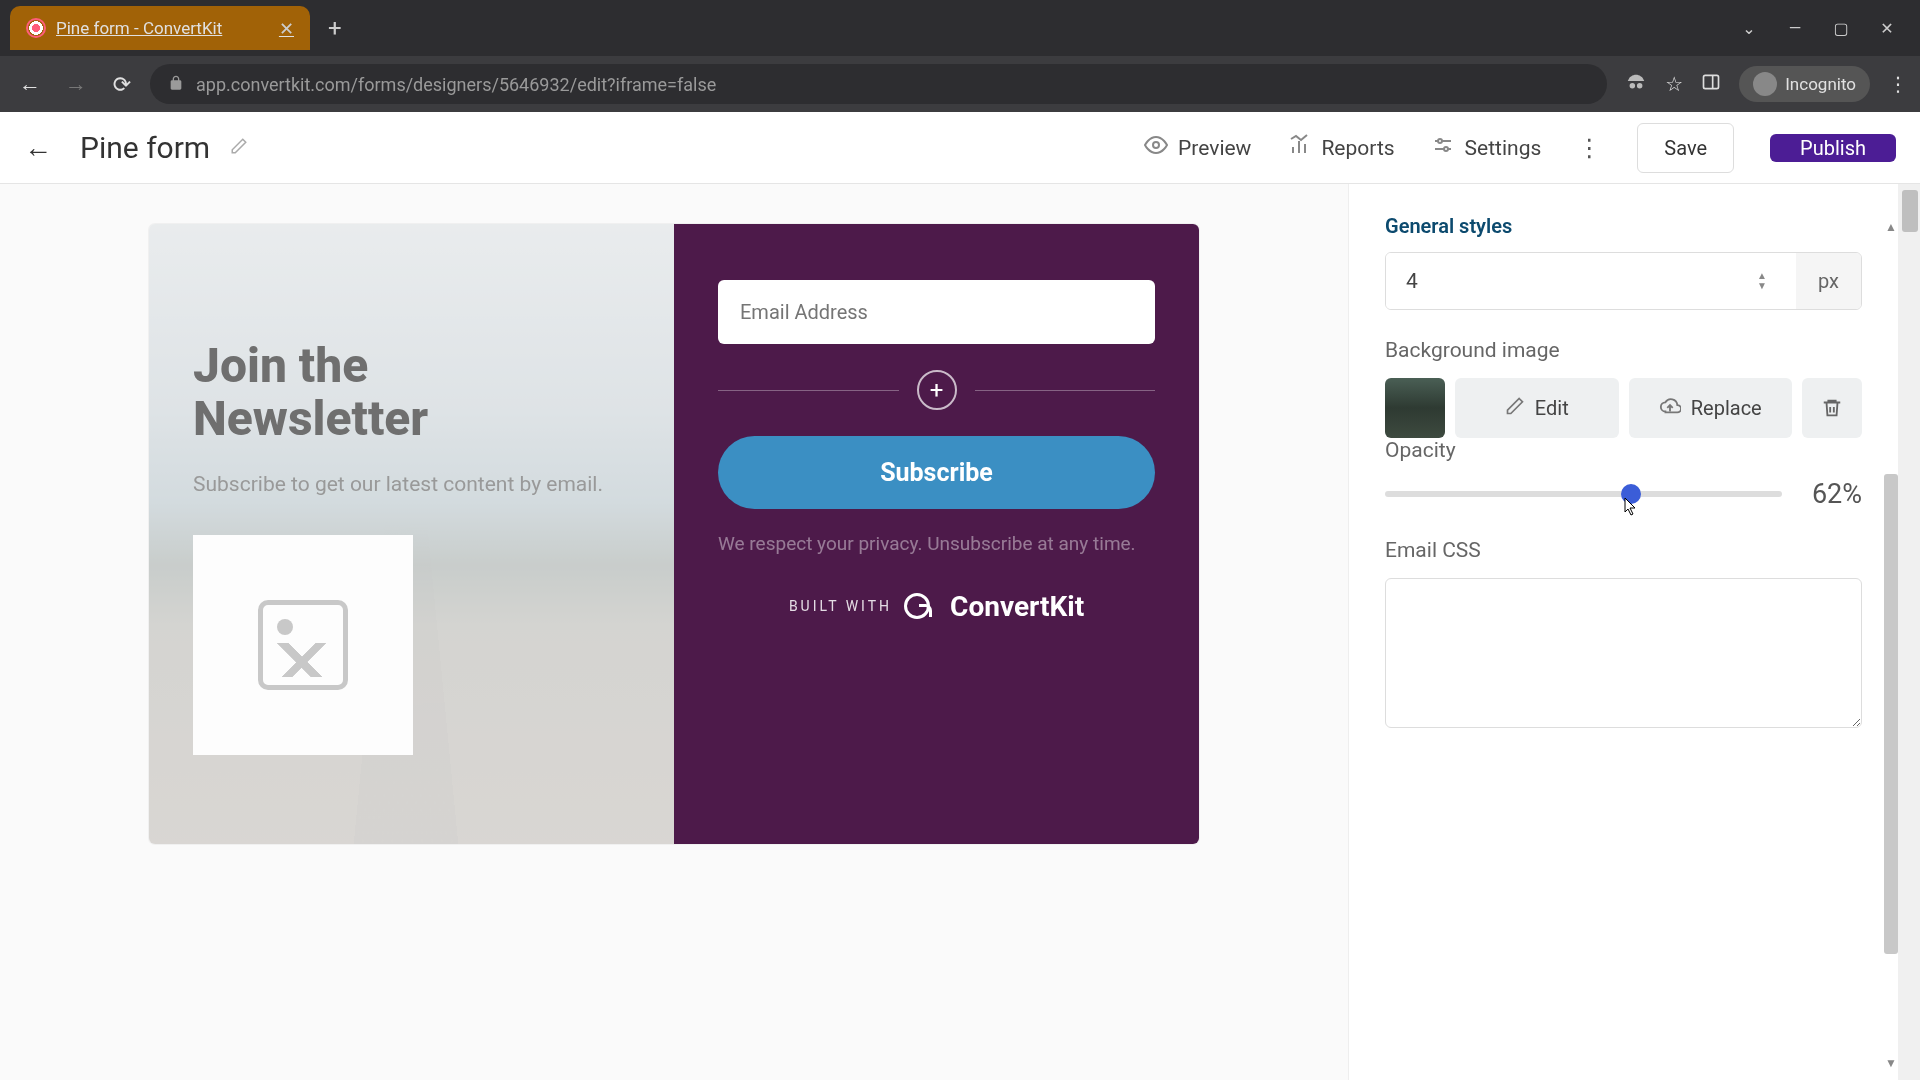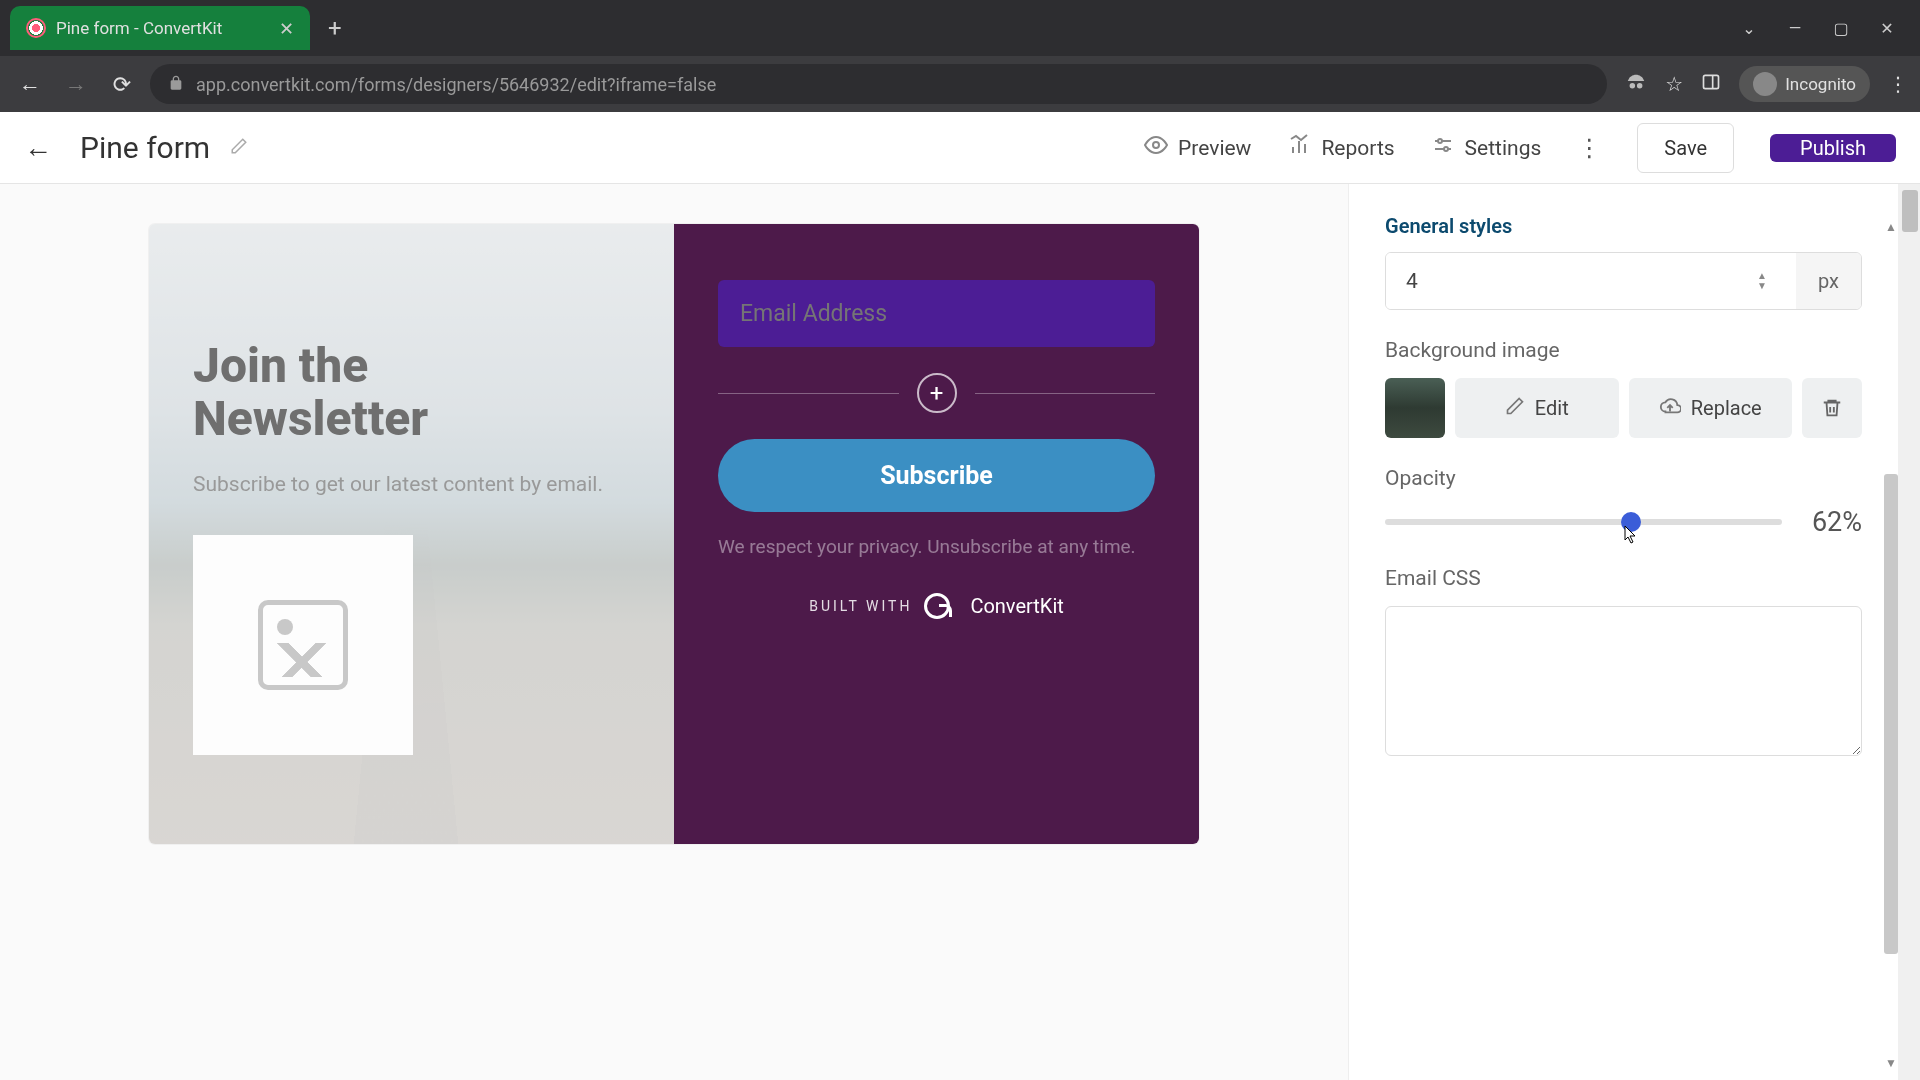--- a/index.html
+++ b/index.html
@@ -1,21 +1,21 @@
 <!DOCTYPE html>
 <html><head>
   <meta charset="utf-8">
   <style>
     * { margin: 0; padding: 0; box-sizing: border-box; font-family: -apple-system, BlinkMacSystemFont, "Segoe UI", Roboto, Arial, sans-serif; }
     body { background: #fff; width: 1920px; height: 1080px; overflow: hidden; }
     
     
     .browser-chrome { background: #2d2d30; height: 56px; display: flex; align-items: flex-end; }
     .tab-bar { display: flex; align-items: center; height: 56px; padding-left: 10px; }
-    .tab { background: #15803d; color: #e0e0e0; display: flex; align-items: center; padding: 0 16px; height: 44px; border-radius: 10px 10px 0 0; min-width: 300px; gap: 10px; font-size: 17px; }
+    .tab { background: #a16207; color: #e0e0e0; display: flex; align-items: center; padding: 0 16px; height: 44px; border-radius: 10px 10px 0 0; min-width: 300px; gap: 10px; font-size: 17px; text-decoration: underline; }
     .tab-favicon { width: 20px; height: 20px; border-radius: 50%; background: radial-gradient(circle, #ff5d7a 35%, #fff 36%, #fff 60%, transparent 61%); border: 2px solid #ff5d7a; }
     .tab-close { margin-left: auto; font-size: 18px; color: #ccc; cursor: pointer; }
     .new-tab { color: #ccc; font-size: 24px; padding: 0 18px; cursor: pointer; }
     .window-controls { margin-left: auto; display: flex; gap: 28px; padding-right: 24px; align-items: center; color: #ccc; font-size: 16px; height: 56px; }
     .wc { width: 18px; text-align: center; cursor: pointer; }
     
     .address-bar-row { background: #3c3c3f; height: 56px; display: flex; align-items: center; padding: 0 12px; gap: 10px; }
     .nav-btn { width: 36px; height: 36px; display: flex; align-items: center; justify-content: center; color: #e0e0e0; font-size: 22px; border-radius: 50%; cursor: pointer; }
     .nav-btn.disabled { color: #777; }
     .address-bar { flex: 1; background: #2d2d30; border-radius: 24px; height: 40px; display: flex; align-items: center; padding: 0 18px; gap: 12px; color: #9a9a9a; font-size: 18px; }
@@ -49,42 +49,42 @@
     .bg-road { position: absolute; top: 48%; left: 45%; width: 8%; height: 50%; background: linear-gradient(178deg, transparent 0%, rgba(100,100,100,0.25) 20%, rgba(90,90,90,0.3) 100%); transform: perspective(240px) rotateX(48deg); transform-origin: top; opacity: 0.5; }
     .left-content { position: relative; z-index: 2; }
     .join-heading { font-size: 48px; font-weight: 800; color: #6f6f6f; line-height: 1.1; margin-bottom: 24px; margin-top: 60px; }
     .sub-text { font-size: 21px; color: #999; line-height: 1.4; margin-bottom: 36px; }
     .img-placeholder { width: 220px; height: 220px; background: #fdfdfd; display: flex; align-items: center; justify-content: center; }
     .img-ph-icon { width: 90px; height: 90px; border: 5px solid #c8c8c8; border-radius: 10px; position: relative; }
     .img-ph-icon::before { content: ""; position: absolute; top: 14px; left: 14px; width: 16px; height: 16px; border-radius: 50%; background: #c8c8c8; }
     .img-ph-icon::after { content: ""; position: absolute; bottom: 8px; left: 8px; right: 8px; height: 34px; background: linear-gradient(135deg, transparent 45%, #c8c8c8 46%, #c8c8c8 56%, transparent 57%), linear-gradient(45deg, transparent 40%, #c8c8c8 41%, #c8c8c8 52%, transparent 53%); }
     
     .form-right { flex: 1; background: #4d1a4a; padding: 56px 44px; display: flex; flex-direction: column; align-items: center; }
-    .email-input { width: 100%; background: #4c1d95; border: none; border-radius: 6px; padding: 20px 22px; font-size: 23px; color: #888; margin-bottom: 26px; }
+    .email-input { width: 100%; background: #ffffff; border: none; border-radius: 6px; padding: 20px 22px; font-size: 20px; color: #888; margin-bottom: 26px; }
     .divider-row { width: 100%; display: flex; align-items: center; gap: 18px; margin-bottom: 26px; }
     .hr-line { flex: 1; height: 1px; background: rgba(255,255,255,0.32); }
     .plus-circle { width: 40px; height: 40px; border: 2px solid rgba(255,255,255,0.7); border-radius: 50%; color: #fff; display: flex; align-items: center; justify-content: center; font-size: 24px; cursor: pointer; }
     .subscribe-btn { width: 100%; background: #3b8fc3; color: #fff; border: none; border-radius: 40px; padding: 22px; font-size: 25px; font-weight: 700; cursor: pointer; margin-bottom: 22px; }
     .privacy-text { color: rgba(255,255,255,0.42); font-size: 19px; line-height: 1.4; align-self: flex-start; margin-bottom: 32px; }
     .built-with { display: flex; align-items: center; gap: 12px; color: #fff; }
     .built-label { letter-spacing: 3px; font-size: 14px; color: rgba(255,255,255,0.85); }
-    .ck-logo { display: flex; align-items: center; gap: 20px; font-size: 20px; font-weight: 400; }
+    .ck-logo { display: flex; align-items: center; gap: 20px; font-size: 28px; font-weight: 700; }
     .ck-circle { width: 26px; height: 26px; border: 3px solid #fff; border-radius: 50%; position: relative; }
     .ck-circle::after { content: ""; position: absolute; right: -5px; top: 8px; width: 10px; height: 10px; border: 3px solid #fff; border-left: 0; border-bottom: 0; border-radius: 0 50% 0 0; }
     
     
     .side-panel { width: 550px; background: #fff; border-left: 1px solid #eee; padding: 30px 36px; position: relative; margin-right: 22px; }
     .panel-title { font-size: 20px; color: #0c4a6e; font-weight: 600; margin-bottom: 14px; }
     .num-row { display: flex; border: 1px solid #ddd; border-radius: 6px; overflow: hidden; margin-bottom: 28px; position: relative; }
     .num-input { flex: 1; border: none; padding: 16px 20px; font-size: 21px; color: #444; outline: none; }
     .num-unit { background: #f5f5f5; padding: 16px 22px; font-size: 20px; color: #666; display: flex; align-items: center; }
     .num-arrows { position: absolute; right: 80px; top: 0; bottom: 0; width: 24px; display: flex; flex-direction: column; justify-content: center; color: #888; font-size: 10px; }
     .num-arrows span { cursor: pointer; line-height: 10px; }
     .section-label { font-size: 21px; color: #666; margin-bottom: 16px; }
-    .bgimg-row { display: flex; gap: 10px; margin-bottom: 28px; }
+    .bgimg-row { display: flex; gap: 10px; }
     .thumb { width: 60px; height: 60px; border-radius: 6px; background: linear-gradient(180deg, #4a5f55 0%, #2e3a32 50%, #3d4a3f 100%); }
     .pill-btn { flex: 1; background: #eef0f1; border: none; border-radius: 6px; display: flex; align-items: center; justify-content: center; gap: 10px; font-size: 20px; color: #444; cursor: pointer; padding: 0 16px; }
     .icon-sm { color: #777; font-size: 20px; }
     .trash-btn { width: 60px; background: #eef0f1; border: none; border-radius: 6px; display: flex; align-items: center; justify-content: center; font-size: 22px; color: #666; cursor: pointer; }
     .slider-row { display: flex; align-items: center; gap: 20px; margin-bottom: 28px; }
     .slider-track { flex: 1; height: 6px; background: #ddd; border-radius: 3px; position: relative; }
     .slider-thumb { position: absolute; top: 50%; width: 20px; height: 20px; background: #3b5DD8; border-radius: 50%; transform: translate(-50%, -50%); cursor: pointer; }
     .slider-cursor { position: absolute; top: 50%; width: 16px; height: 16px; transform: translate(-50%, 2px); }
     .slider-cursor svg { display: block; }
     .slider-val { font-size: 27px; color: #555; width: 60px; text-align: right; }

